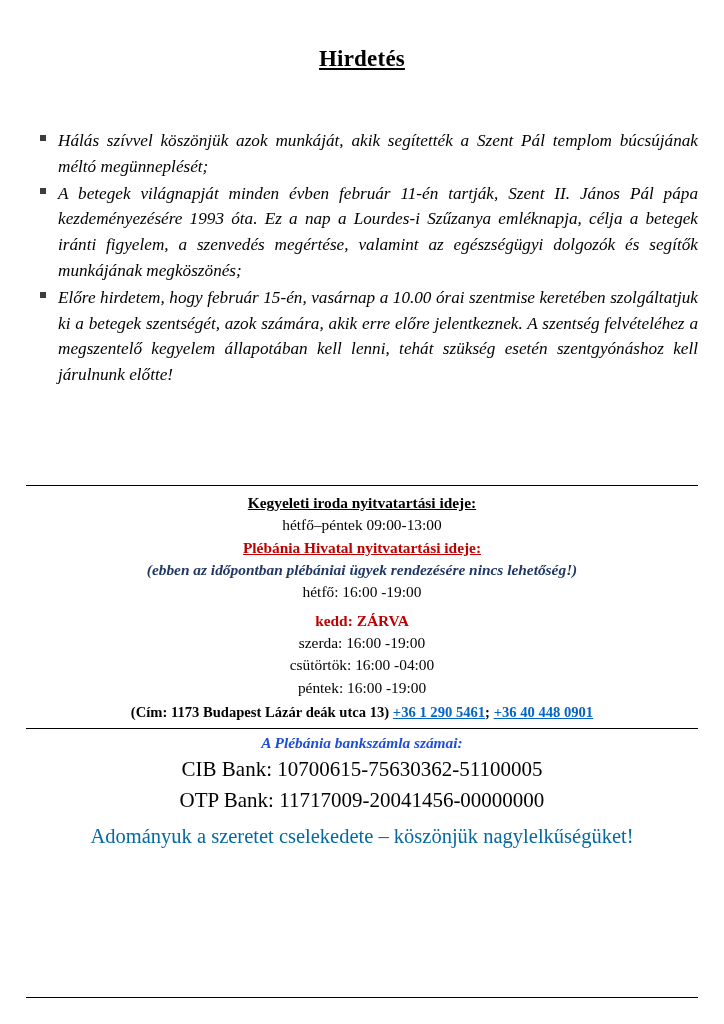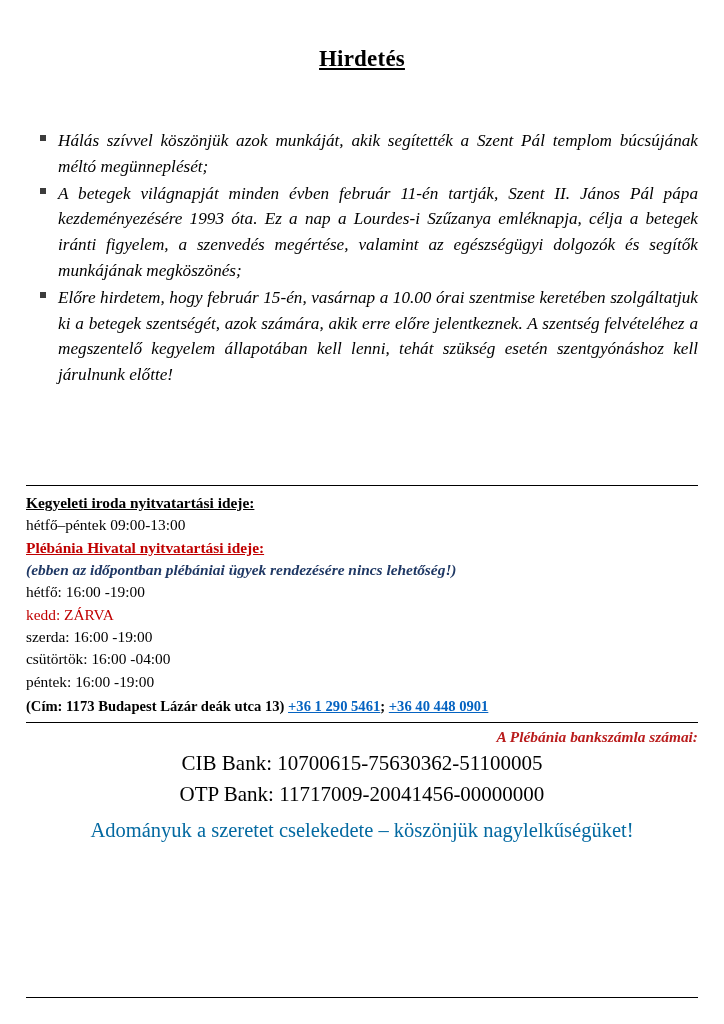--- a/index.html
+++ b/index.html
@@ -52,21 +52,21 @@
   }
   .spacer {
     height: 96px;
   }
   .hr-line {
     border: none;
     border-top: 1px solid #000000;
     margin: 0;
   }
   .office-block {
-    text-align: left;
+    text-align: center;
     padding: 6px 0 4px 0;
   }
   .office-block .row {
     font-size: 15.4px;
     line-height: 1.45;
   }
   .office-title {
     font-weight: bold;
     text-decoration: underline;
     font-size: 15.6px;
@@ -75,46 +75,47 @@
     color: #c00000;
   }
   .note-italic {
     font-style: italic;
     font-weight: bold;
     color: #1f3864;
     font-size: 13.6px;
     line-height: 1.5;
   }
   .closed-row {
-    font-weight: normal;
+    font-weight: bold;
     color: #c00000;
     font-size: 17px;
     line-height: 1.7;
+    margin-top: 6px;
   }
   .addr-row {
     font-size: 14.6px;
     font-weight: bold;
     line-height: 1.6;
     padding-top: 2px;
   }
   .addr-row .phone {
     color: #0563c1;
     text-decoration: underline;
     font-weight: bold;
   }
   .addr-row .sep {
     color: #000000;
     font-weight: bold;
   }
   .bank-heading {
     font-style: italic;
     font-weight: bold;
-    color: #b91c1c;
+    color: #1d4ed8;
     font-size: 15.4px;
-    text-align: right;
+    text-align: center;
     padding: 5px 0 2px 0;
   }
   .bank-row {
     text-align: center;
     font-size: 21px;
     line-height: 1.45;
     font-family: Liberation Serif, serif;
   }
   .thanks {
     text-align: center;

